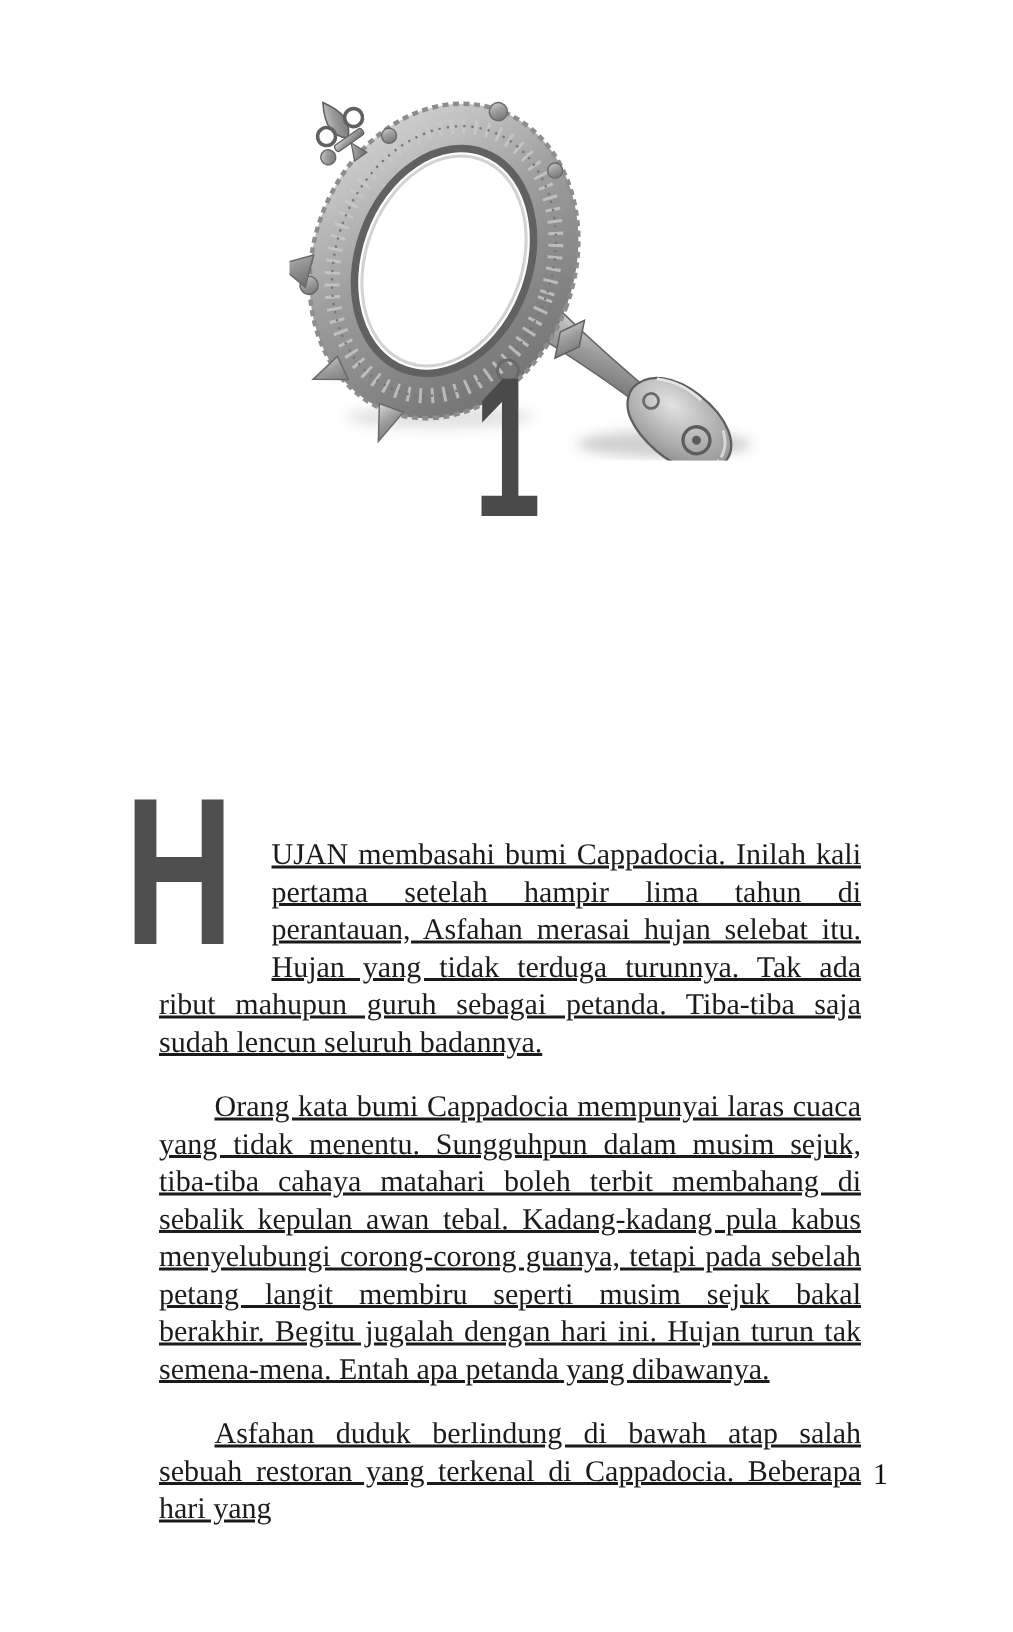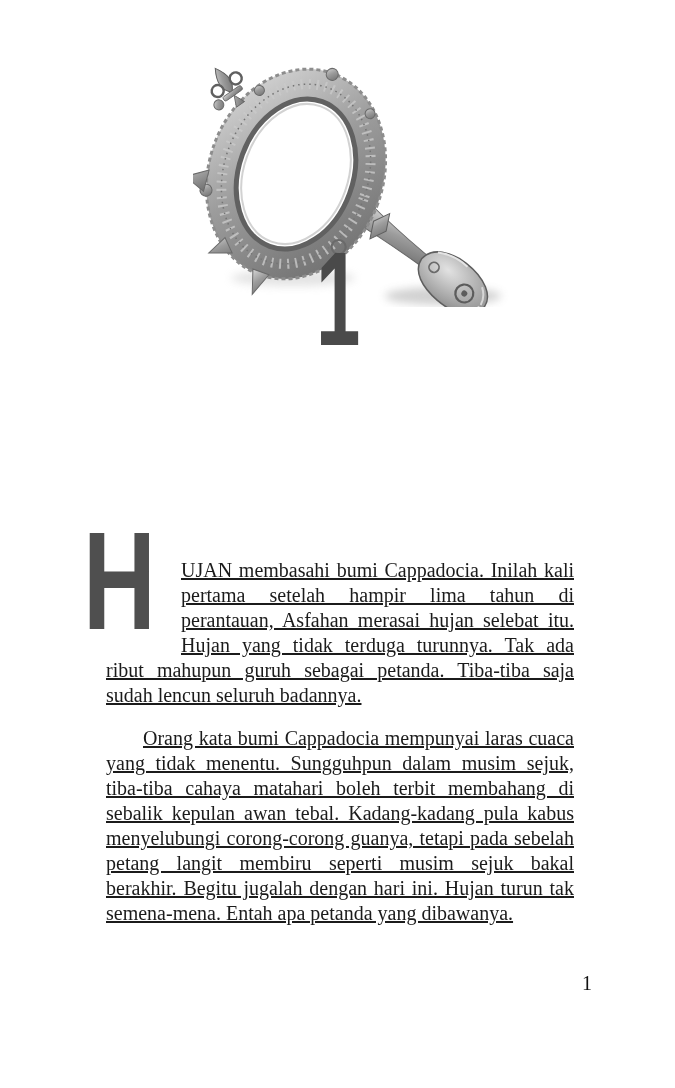--- a/index.html
+++ b/index.html
@@ -157,17 +157,18 @@
       <circle cx="-18" cy="8" r="5" fill="url(#mg)" stroke="#6a6a6a" stroke-width="1"></circle>
     </g>
   </svg>
 
   <div class="chapter-num">1</div>
 
   <div class="body-text">
     <div class="dropcap">H</div>
     <p class="para first"><span class="dc-spacer"></span><span>UJAN membasahi bumi Cappadocia. Inilah kali pertama setelah hampir lima tahun di perantauan, Asfahan merasai hujan selebat itu. Hujan yang tidak terduga turunnya. Tak ada ribut mahupun guruh sebagai petanda. Tiba-tiba saja sudah lencun seluruh badannya.</span></p>
     <p class="para indent">Orang kata bumi Cappadocia mempunyai laras cuaca yang tidak menentu. Sungguhpun dalam musim sejuk, tiba-tiba cahaya matahari boleh terbit membahang di sebalik kepulan awan tebal. Kadang-kadang pula kabus menyelubungi corong-corong guanya, tetapi pada sebelah petang langit membiru seperti musim sejuk bakal berakhir. Begitu jugalah dengan hari ini. Hujan turun tak semena-mena. Entah apa petanda yang dibawanya.</p>
+    <p class="para indent">Asfahan duduk berlindung di bawah atap salah sebuah restoran yang terkenal di Cappadocia. Beberapa hari yang</p>
   </div>
 
   <div class="page-num">1</div>
 
 </div>
 
 </body></html>

